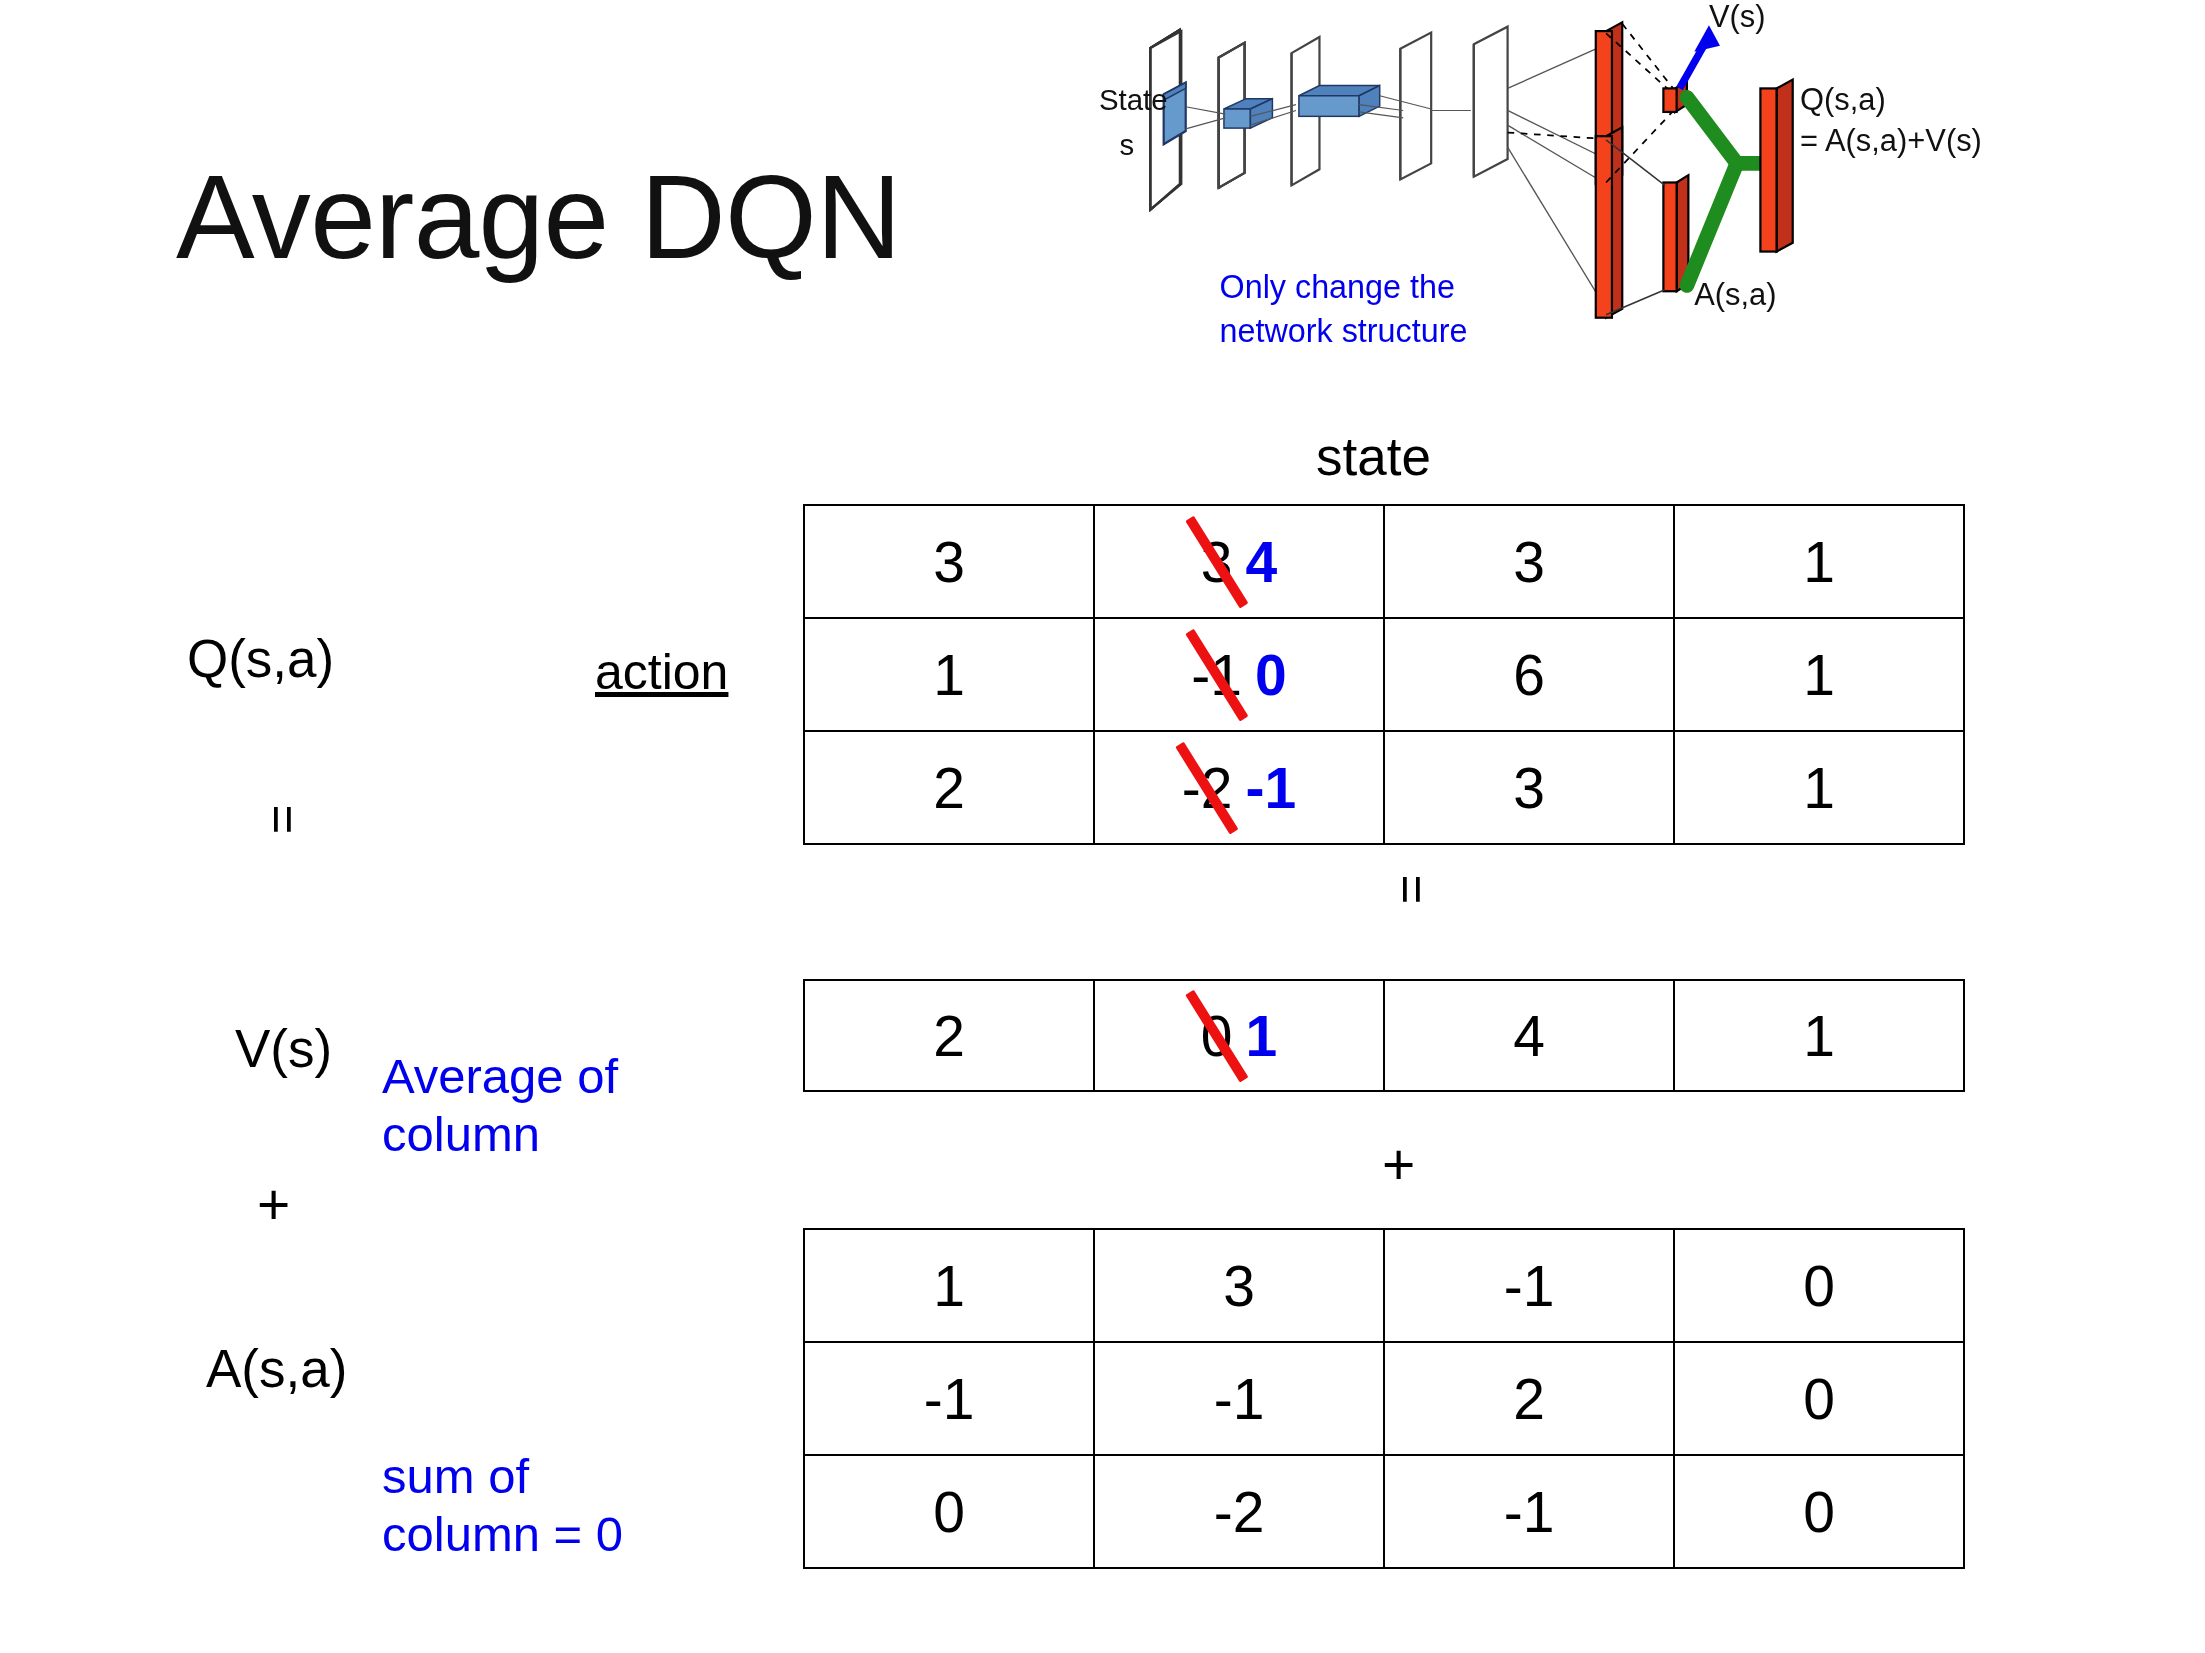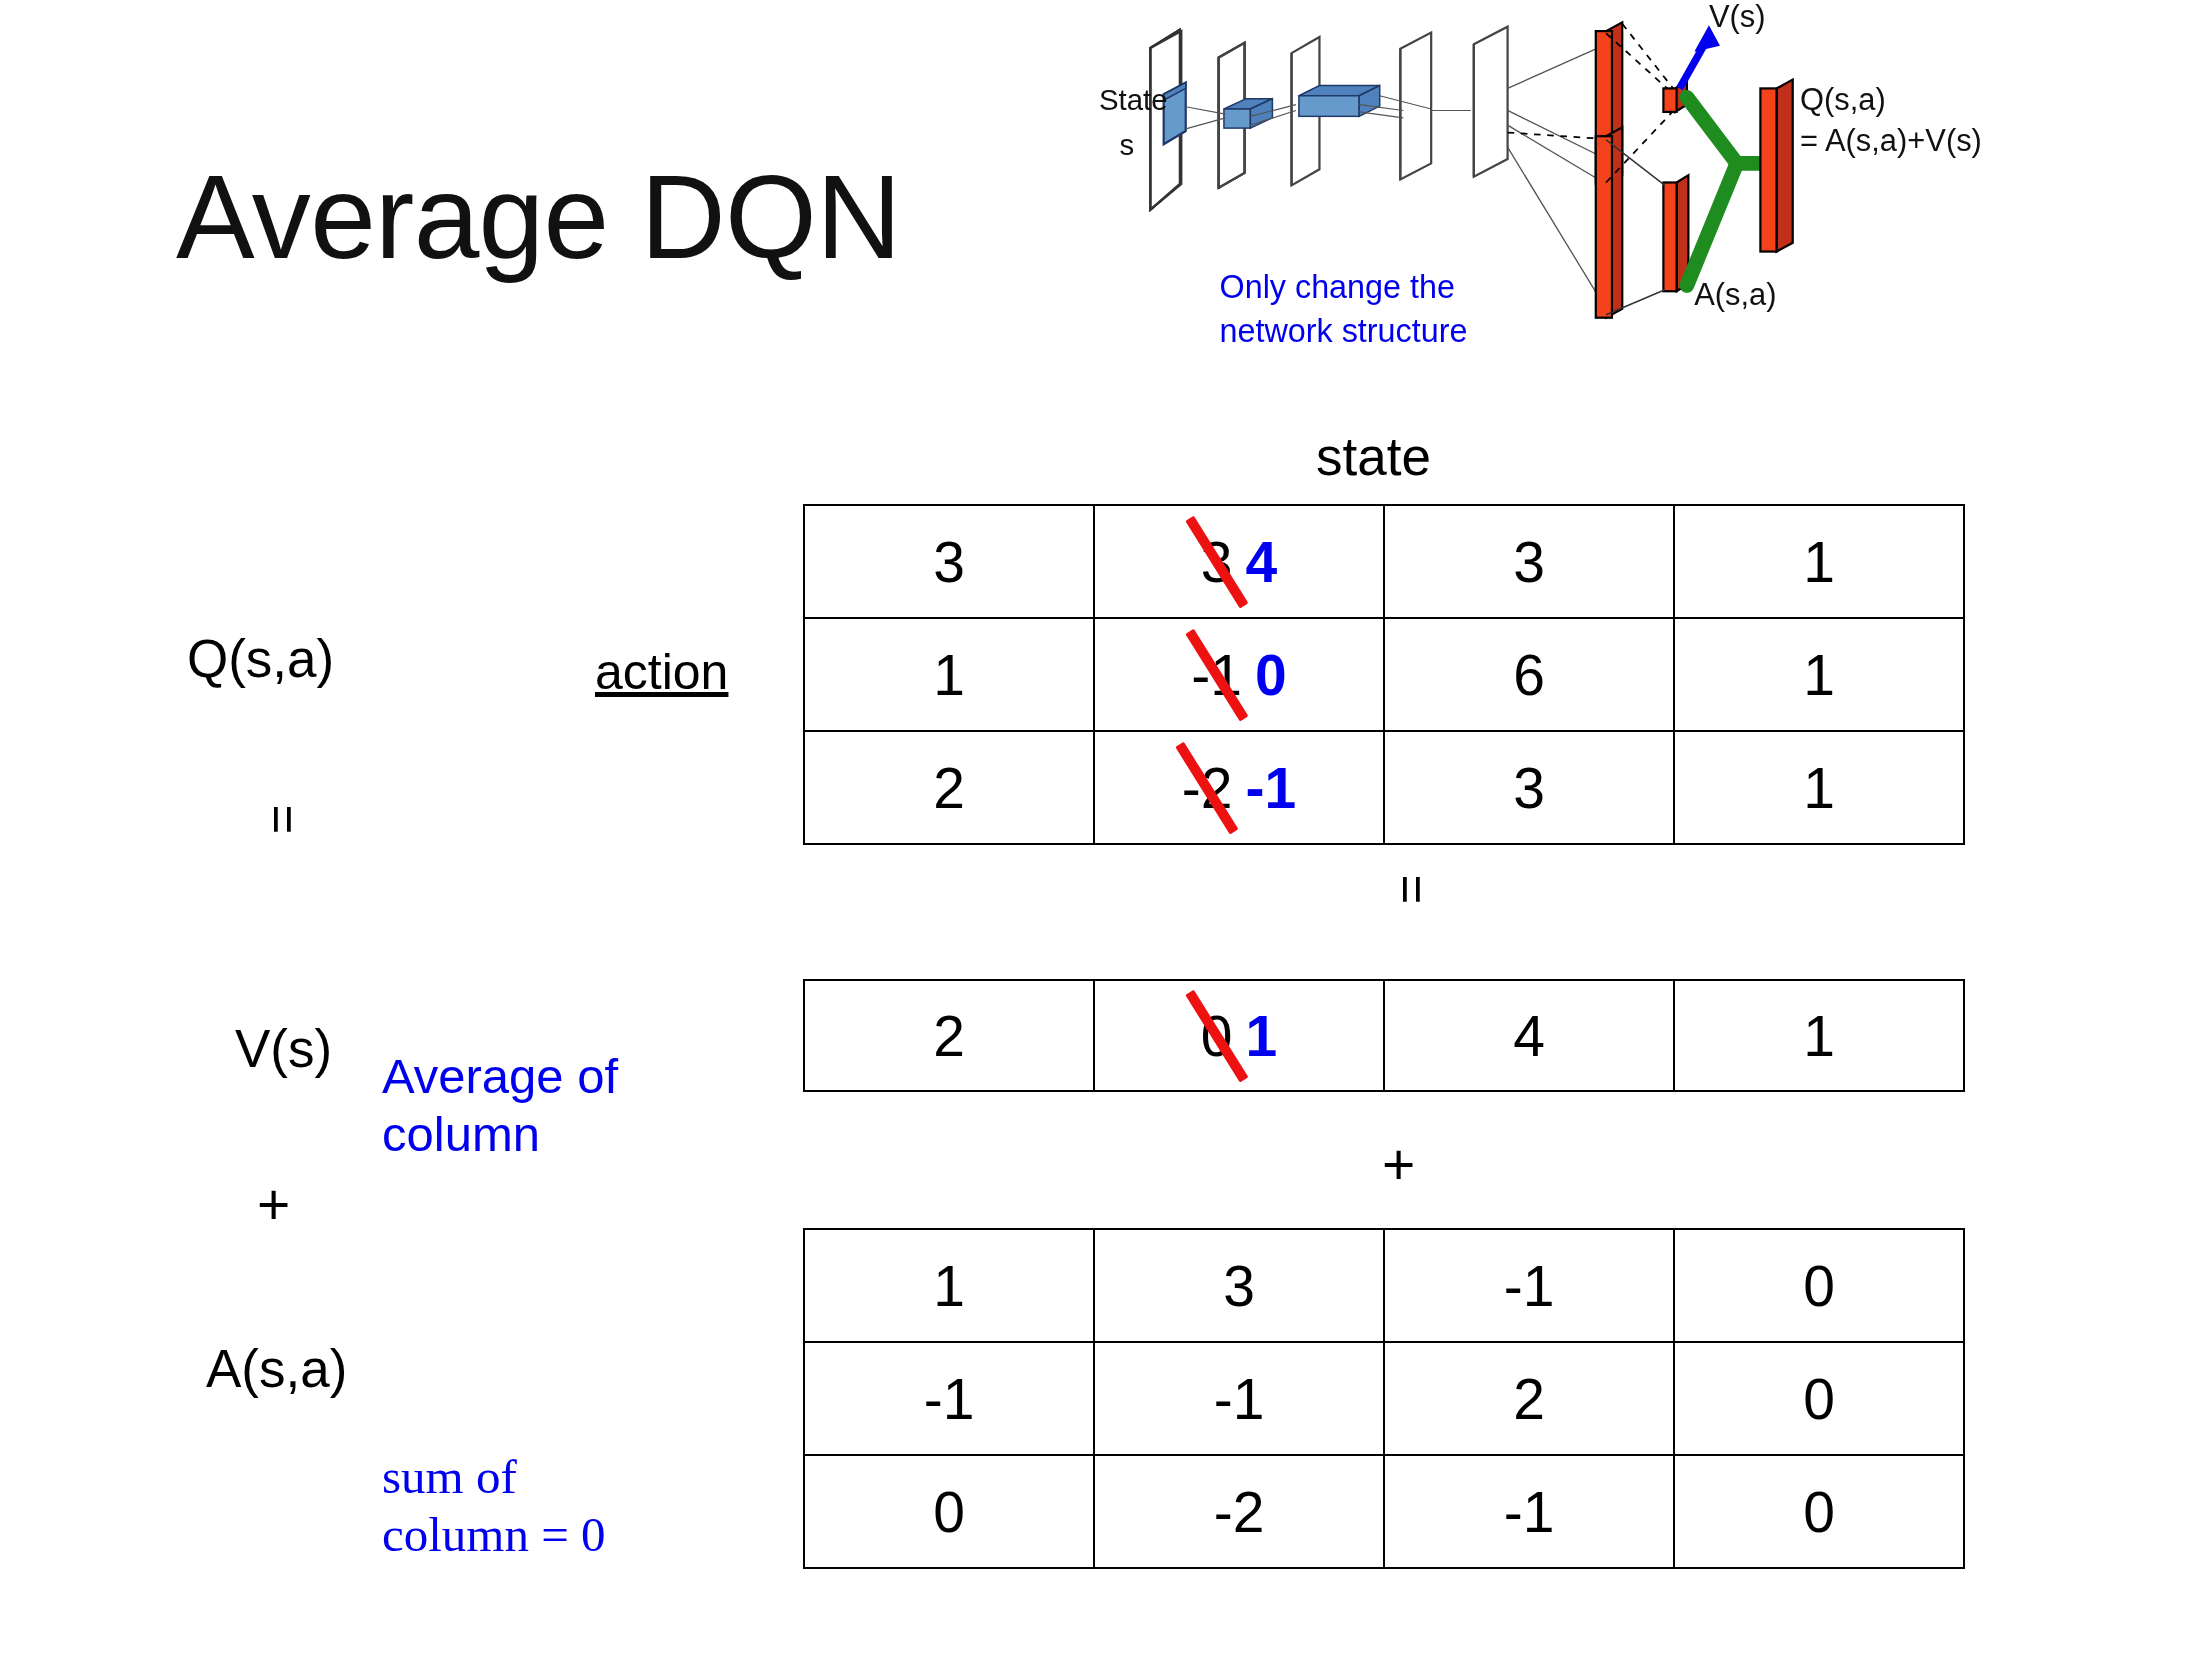--- a/index.html
+++ b/index.html
@@ -61,21 +61,21 @@
   #plus-mid { left:1382px; top:1136px; font-size:57px; line-height:1;}
 
   
   .blue-note{
     color:#0000EE;
     font-size:49px;
     line-height:1.18;
     white-space:pre-line;
   }
   #avg-note{ left:382px; top:1040px;margin-top:8px; }
-  #sum-note{ left:382px; top:1448px;font-family:Liberation Serif, serif; }
+  #sum-note{ left:382px; top:1448px; }
 
   
   .grid{
     border-collapse:collapse;
     table-layout:fixed;
   }
   .grid td{
     border:2.2px solid #000000;
     width:288px;
     text-align:center;

